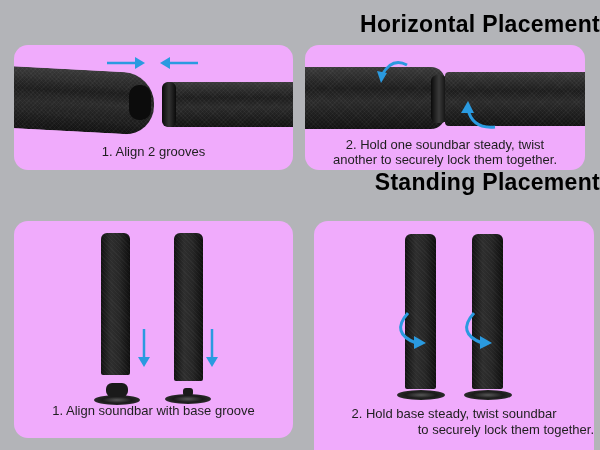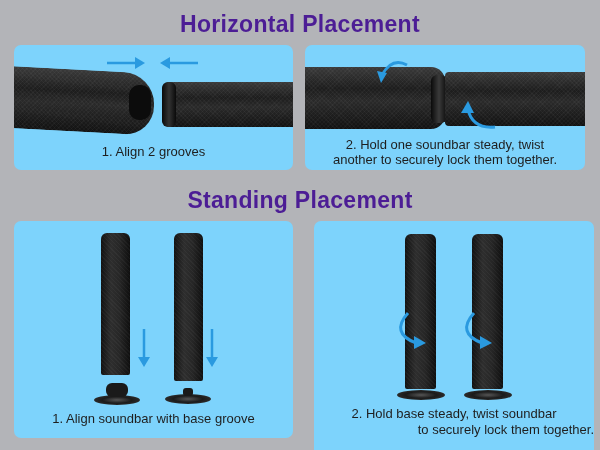--- a/index.html
+++ b/index.html
@@ -3,25 +3,25 @@
   <meta charset="utf-8">
   <style>
     html, body { margin:0; padding:0; }
     body {
       width:600px; height:450px; overflow:hidden;
       background:#b3b4b8;
       font-family:"Liberation Sans", "DejaVu Sans", sans-serif;
       position:relative;
     }
     .section-title {
-      position:absolute; left:0; width:600px; text-align:center;
-      font-weight:bold; font-size:23px; color:#4c1d95; letter-spacing:0.3px;
+      position:absolute; left:0; width:600px; text-align:right;
+      font-weight:bold; font-size:23px; color:#000000; letter-spacing:0.3px;
     }
     .panel {
-      position:absolute; background:#7dd3fc; border-radius:7px; overflow:hidden;
+      position:absolute; background:#f0abfc; border-radius:14px; overflow:hidden;
     }
     .caption {
       position:absolute; left:0; right:0; text-align:center;
       color:#1e1e1e; font-size:13px; line-height:16px;
     }
     .bar {
       position:absolute;
       background:
         repeating-linear-gradient(45deg, rgba(255,255,255,0.03) 0 1px, transparent 1px 3px),
         repeating-linear-gradient(-45deg, rgba(255,255,255,0.03) 0 1px, transparent 1px 3px),
@@ -72,38 +72,38 @@
     <polygon points="0,14 10,16 4,26" fill="#2a9ae0"></polygon>
   </svg>
   <svg width="40" height="34" style="left:155px; top:54px;">
     <path d="M35 28 Q12 30 8 10" stroke="#2a9ae0" stroke-width="3" fill="none"></path>
     <polygon points="1,14 8,2 14,14" fill="#2a9ae0"></polygon>
   </svg>
   <div class="caption" style="top:92px;text-align:center;">2. Hold one soundbar steady, twist</div>
   <div class="caption" style="top:107px;">another to securely lock them together.</div>
 </div>
 
-<div class="section-title" style="top:187px;">Standing Placement</div>
+<div class="section-title" style="top:169px;">Standing Placement</div>
 
 <div class="panel" style="left:14px; top:221px; width:279px; height:217px;">
   <div class="vbar" style="left:87px; top:12px; width:29px; height:142px;"></div>
   <div class="vbar" style="left:160px; top:12px; width:29px; height:148px;"></div>
   <div class="base" style="left:80px; top:174px; width:46px;"></div>
   <div class="hub" style="left:92px; top:162px; width:22px; height:14px; border-radius:6px;"></div>
   <div class="base" style="left:151px; top:173px; width:46px;"></div>
   <div class="hub" style="left:169px; top:167px; width:10px; height:8px;"></div>
   <svg width="12" height="40" style="left:124px; top:108px;">
     <line x1="6" y1="0" x2="6" y2="30" stroke="#2a9ae0" stroke-width="2.5"></line>
     <polygon points="0,28 12,28 6,38" fill="#2a9ae0"></polygon>
   </svg>
   <svg width="12" height="40" style="left:192px; top:108px;">
     <line x1="6" y1="0" x2="6" y2="30" stroke="#2a9ae0" stroke-width="2.5"></line>
     <polygon points="0,28 12,28 6,38" fill="#2a9ae0"></polygon>
   </svg>
-  <div class="caption" style="top:190px;">1. Align soundbar with base groove</div>
+  <div class="caption" style="top:182px;">1. Align soundbar with base groove</div>
 </div>
 
 <div class="panel" style="left:314px; top:221px; width:280px; height:273px;">
   <div class="vbar" style="left:91px; top:13px; width:31px; height:155px;"></div>
   <div class="vbar" style="left:158px; top:13px; width:31px; height:155px;"></div>
   <div class="base" style="left:83px; top:169px; width:48px;"></div>
   <div class="base" style="left:150px; top:169px; width:48px;"></div>
   <svg width="40" height="40" style="left:80px; top:90px;">
     <path d="M14 2 Q-4 22 22 32" stroke="#2a9ae0" stroke-width="3" fill="none"></path>
     <polygon points="20,25 32,32 20,38" fill="#2a9ae0"></polygon>

